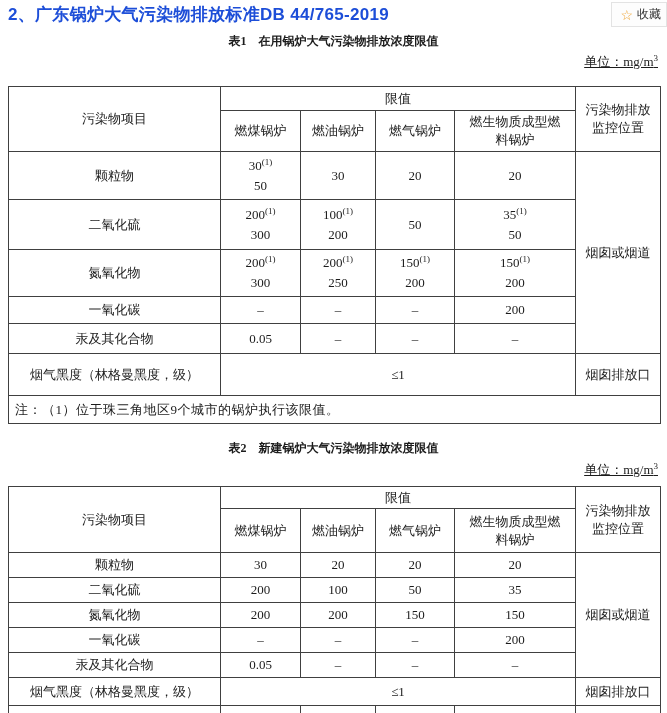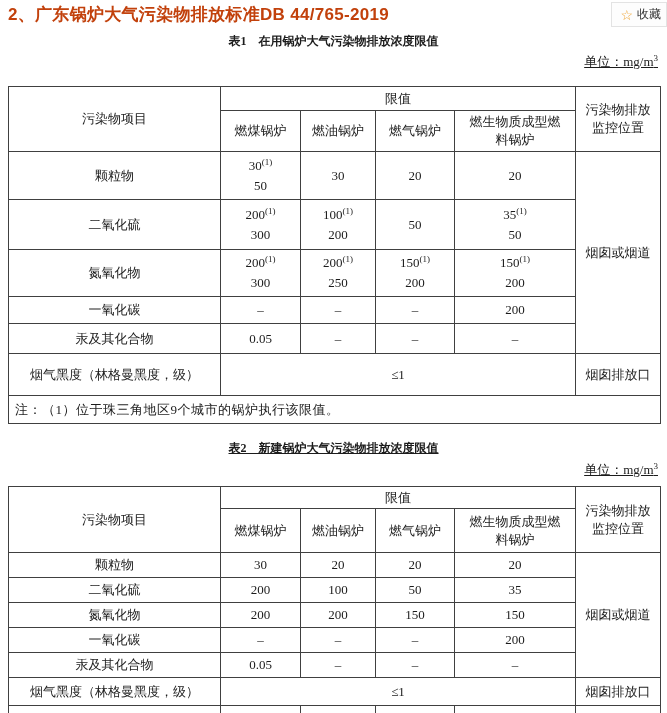--- a/index.html
+++ b/index.html
@@ -1,31 +1,31 @@
 <!DOCTYPE html>
 <html><head>
 <meta charset="utf-8">
 <style>
   html,body{margin:0;padding:0;background:#ffffff;}
   .page{position:relative;width:667px;height:713px;overflow:hidden;background:#ffffff;
         font-family:"Liberation Serif",serif;color:#1c1c1c;}
 
   .doc-title{position:absolute;top:3px;left:8px;margin:0;
              font-family:"Liberation Sans",sans-serif;font-weight:bold;
-             font-size:17px;color:#c2410c;letter-spacing:.3px;white-space:nowrap;}
+             font-size:17px;color:#1d4ed8;letter-spacing:.3px;white-space:nowrap;}
 
   .fav-btn{position:absolute;top:2px;right:0;display:flex;align-items:center;gap:4px;
            border:1px solid #e3e3e3;background:#fdfdfd;padding:3px 5px 3px 8px;
            font-family:"Liberation Sans",sans-serif;font-size:12px;color:#333;cursor:pointer;}
   .star{color:#f0a32f;font-size:14px;line-height:1;}
 
   .tbl-caption{position:absolute;left:0;width:667px;text-align:center;
                font-weight:bold;font-size:12px;white-space:nowrap;}
   #cap1{top:33px;}
-  #cap2{top:440px;text-decoration:underline;}
+  #cap2{top:440px;}
 
   .unit{position:absolute;left:8px;width:650px;text-align:right;font-size:13px;text-decoration:underline;}
   #unit1{top:53px;}
   #unit2{top:461px;}
   .unit sup{font-size:9px;}
 
   table{position:absolute;left:8px;border-collapse:collapse;table-layout:fixed;
         font-size:13px;color:#1c1c1c;}
   #t1{top:86px;}
   #t2{top:486px;}

